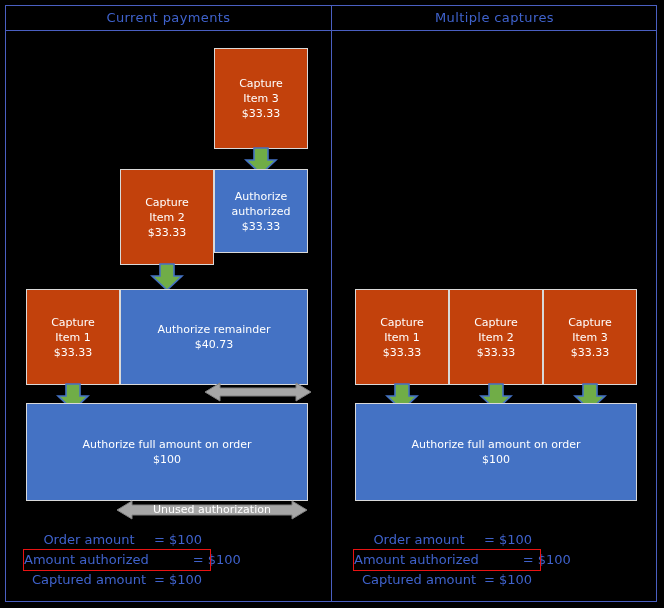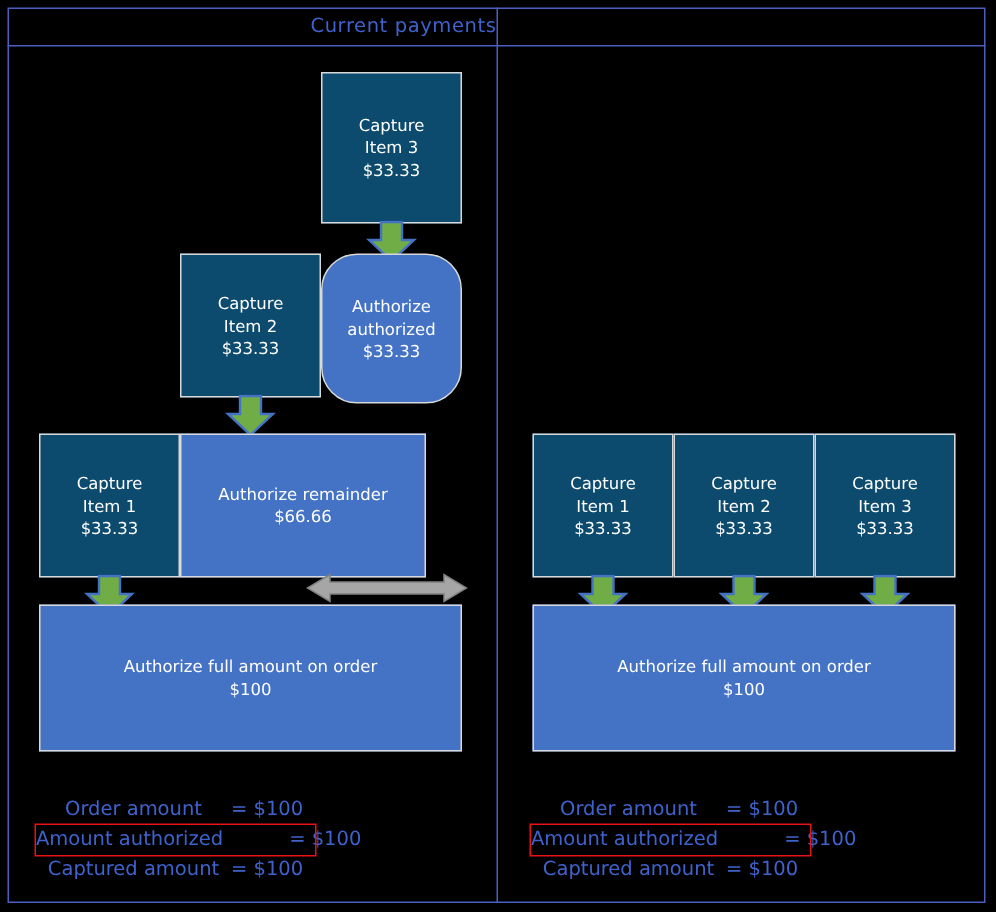--- a/index.html
+++ b/index.html
@@ -52,40 +52,40 @@
     position: absolute;
     top: 8px;
     height: 20px;
     line-height: 20px;
     text-align: center;
     color: #3f62cc;
     font-size: 13px;
     letter-spacing: 0.4px;
     white-space: nowrap;
   }
-  .col-title.left  { left: 6px;   width: 325px; text-align: right; }
+  .col-title.left  { left: 6px;   width: 325px; }
   .col-title.right { left: 332px; width: 325px; }
 
   
   .box {
     position: absolute;
     box-sizing: border-box;
     border: 1px solid #d9d9d9;
     color: #ffffff;
     font-size: 11px;
     line-height: 15px;
     display: flex;
     flex-direction: column;
     align-items: center;
     justify-content: center;
     text-align: center;
     white-space: nowrap;
   }
   .box .ln { display: block; }
-  .box.green { background: #0c4a6e; }
+  .box.green { background: #c2410c; }
   .box.blue  { background: #4472c4; }
 
   
   .arrow-down {
     position: absolute;
     width: 34px;
     height: 28px;
   }
   .arrow-down svg { display: block; }
 
@@ -133,74 +133,81 @@
 </head>
 <body>
 
 <div id="canvas">
 
   <div class="frame"></div>
   <div class="header-rule"></div>
   <div class="v-divider"></div>
 
   <div class="col-title left">Current payments</div>
+  <div class="col-title right">Multiple captures</div>
 
   <div class="box green" style="left:214px; top:48px; width:94px; height:101px;">
     <span class="ln">Capture</span>
     <span class="ln">Item 3</span>
     <span class="ln">$33.33</span>
   </div>
   <div class="arrow-down" style="left:244px; top:147px;">
     <svg width="34" height="28" viewBox="0 0 34 28">
       <polygon points="10,1 24,1 24,13 32,13 17,27 2,13 10,13" fill="#70ad47" stroke="#4472c4" stroke-width="1.6"></polygon>
     </svg>
   </div>
 
   <div class="box green" style="left:120px; top:169px; width:94px; height:96px;">
     <span class="ln">Capture</span>
     <span class="ln">Item 2</span>
     <span class="ln">$33.33</span>
   </div>
-  <div class="box blue" style="left:214px; top:169px; width:94px; height:100px;border-radius:24px;">
+  <div class="box blue" style="left:214px; top:169px; width:94px; height:84px;">
     <span class="ln">Authorize</span>
     <span class="ln">authorized</span>
     <span class="ln">$33.33</span>
   </div>
   <div class="arrow-down" style="left:150px; top:263px;">
     <svg width="34" height="28" viewBox="0 0 34 28">
       <polygon points="10,1 24,1 24,13 32,13 17,27 2,13 10,13" fill="#70ad47" stroke="#4472c4" stroke-width="1.6"></polygon>
     </svg>
   </div>
 
   <div class="box green" style="left:26px; top:289px; width:94px; height:96px;">
     <span class="ln">Capture</span>
     <span class="ln">Item 1</span>
     <span class="ln">$33.33</span>
   </div>
-  <div class="box blue" style="left:120px; top:289px; width:164px; height:96px;">
+  <div class="box blue" style="left:120px; top:289px; width:188px; height:96px;">
     <span class="ln">Authorize remainder</span>
-    <span class="ln">$66.66</span>
+    <span class="ln">$40.73</span>
   </div>
   <div class="arrow-down" style="left:56px; top:383px;">
     <svg width="34" height="28" viewBox="0 0 34 28">
       <polygon points="10,1 24,1 24,13 32,13 17,27 2,13 10,13" fill="#70ad47" stroke="#4472c4" stroke-width="1.6"></polygon>
     </svg>
   </div>
 
   <div class="dbl-arrow" style="left:204px; top:381px; width:108px;">
     <svg width="108" height="22" viewBox="0 0 108 22" preserveAspectRatio="none">
       <polygon points="1,11 16,2 16,7 92,7 92,2 107,11 92,20 92,15 16,15 16,20" fill="#a6a6a6" stroke="#808080" stroke-width="1"></polygon>
     </svg>
   </div>
 
   <div class="box blue" style="left:26px; top:403px; width:282px; height:98px;">
     <span class="ln">Authorize full amount on order</span>
     <span class="ln">$100</span>
   </div>
 
+  <div class="dbl-arrow" style="left:116px; top:499px; width:192px;">
+    <svg width="192" height="22" viewBox="0 0 192 22" preserveAspectRatio="none">
+      <polygon points="1,11 16,2 16,6 176,6 176,2 191,11 176,20 176,16 16,16 16,20" fill="#a6a6a6" stroke="#808080" stroke-width="1"></polygon>
+    </svg>
+    <span class="lbl">Unused authorization</span>
+  </div>
 
   <div class="summary" style="left:24px; top:530px;">
     <div class="sum-row">
       <span class="sum-label">Order amount</span>
       <span class="sum-value">= $100</span>
     </div>
     <div class="sum-row boxed">
       <span class="sum-label">Amount authorized</span>
       <span class="sum-value">= $100</span>
     </div>

